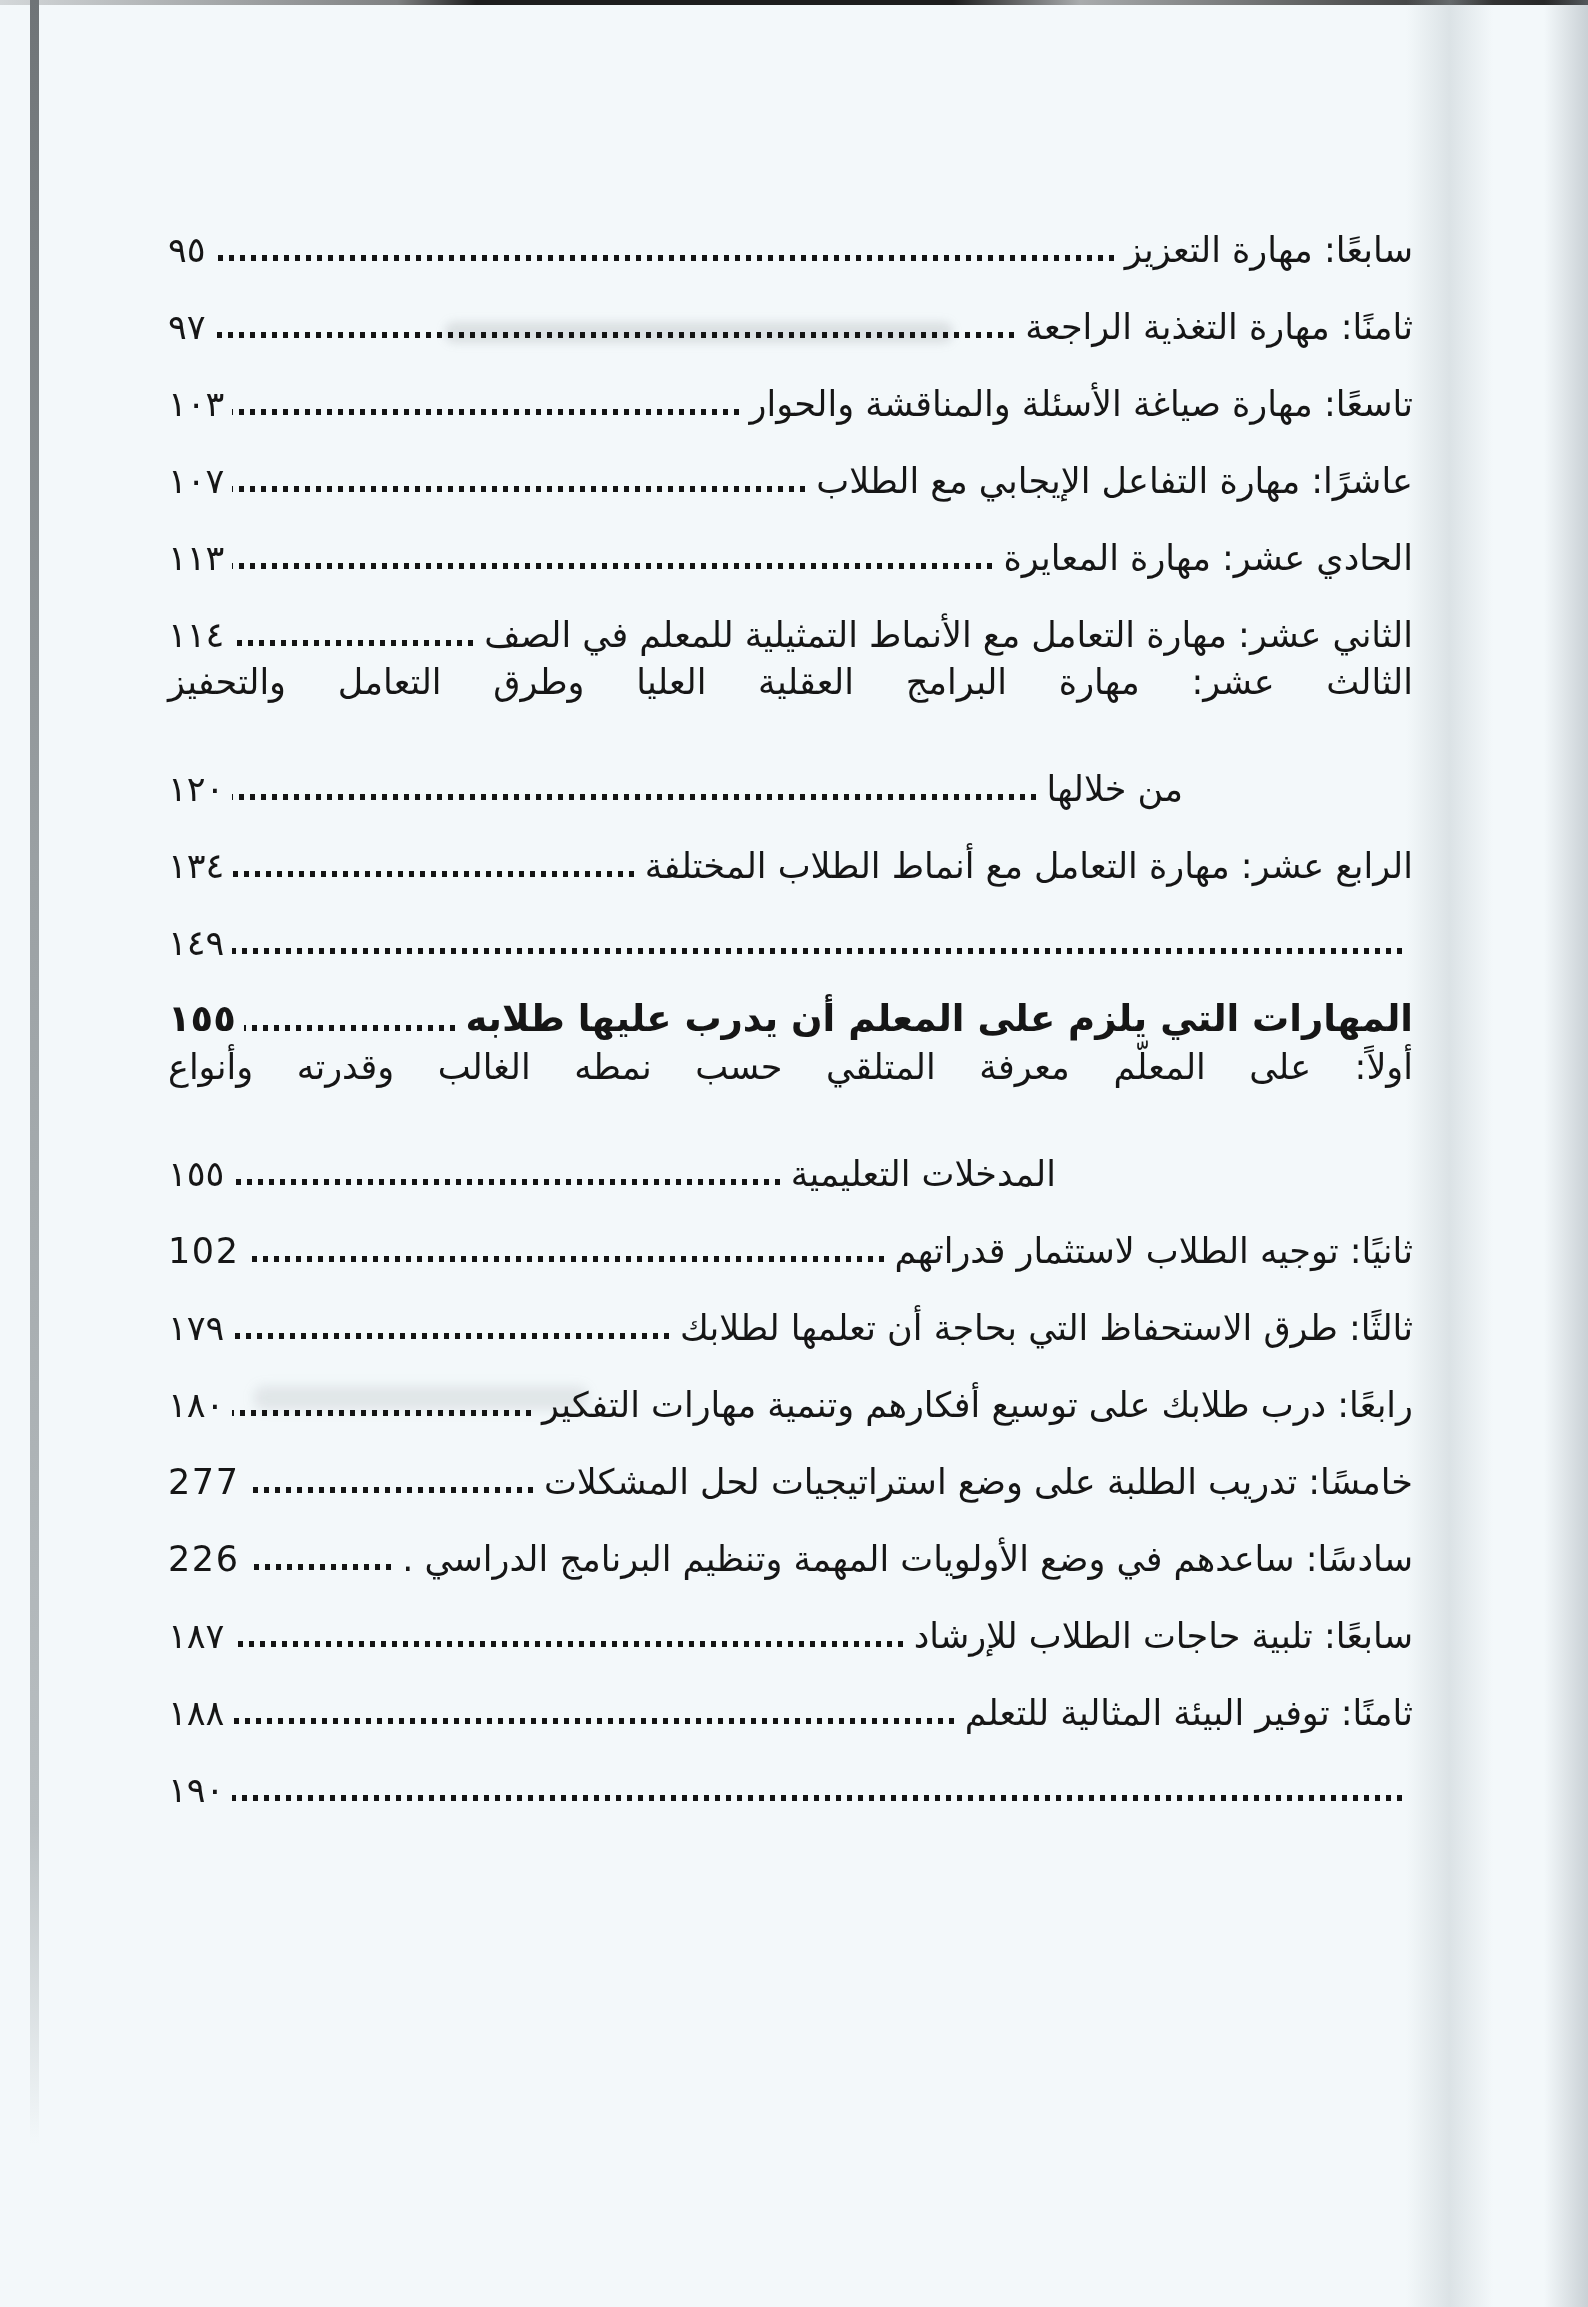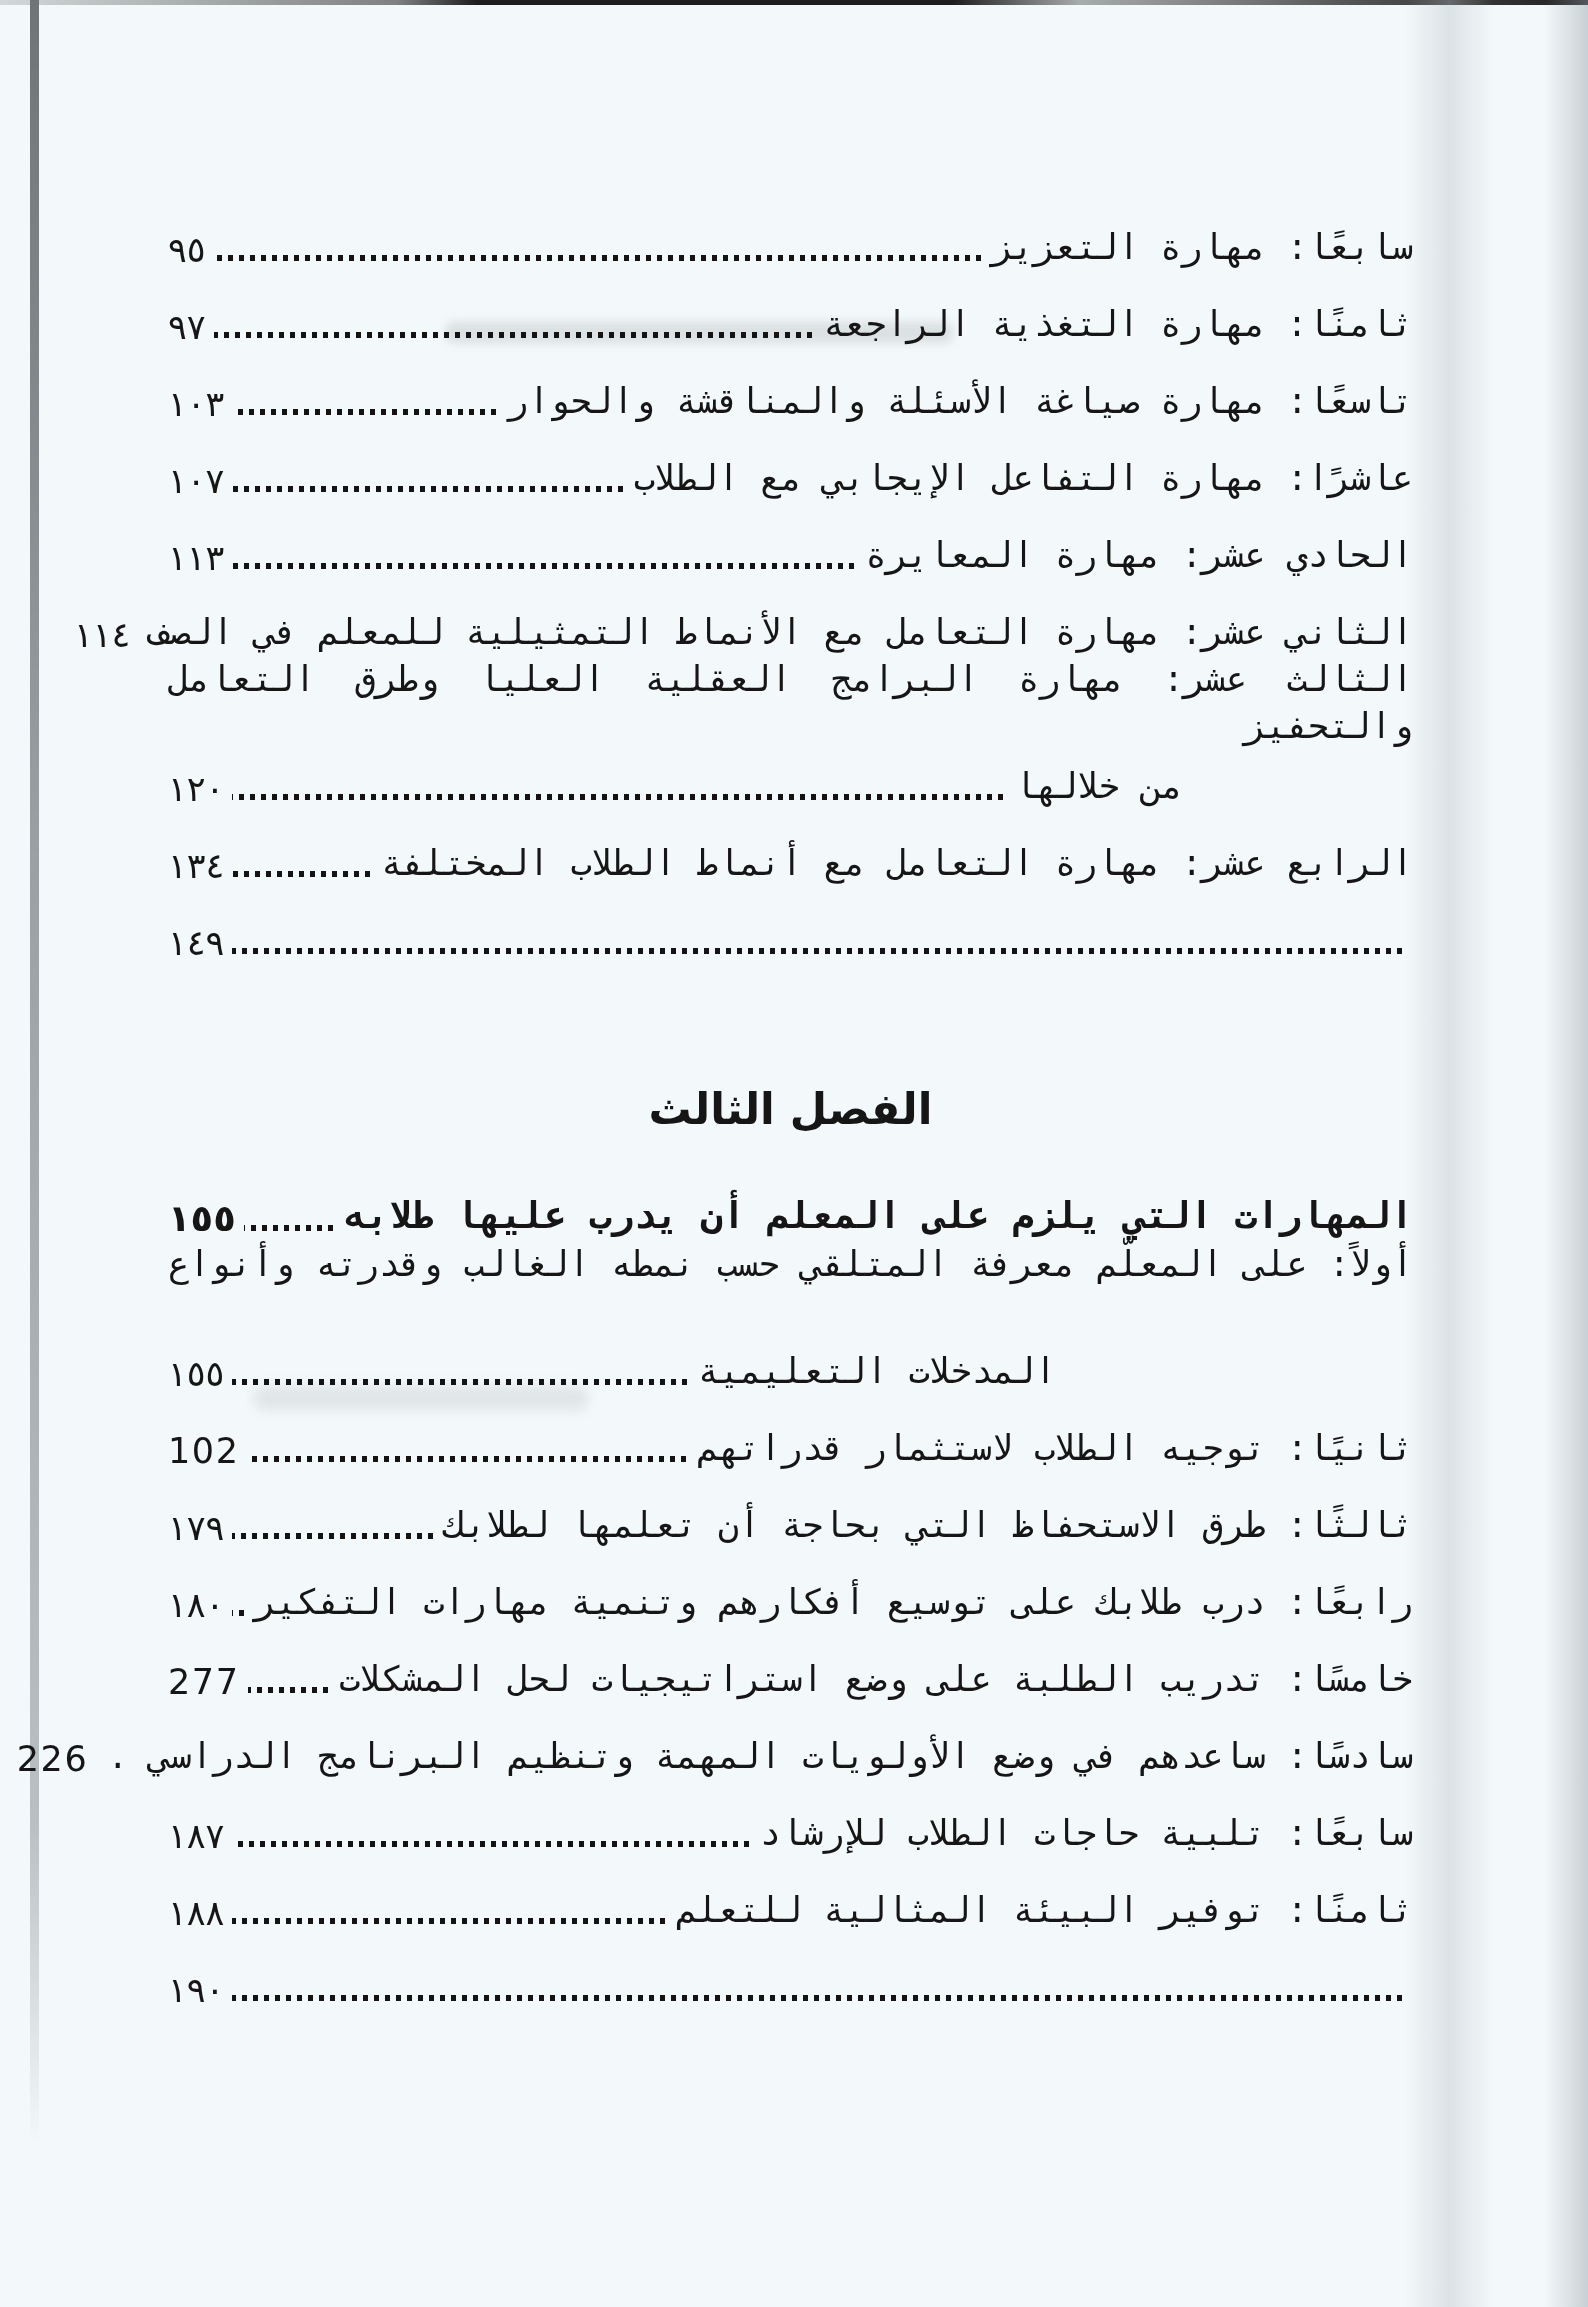--- a/index.html
+++ b/index.html
@@ -41,21 +41,21 @@
   .toc{
     position:absolute;top:197px;right:175px;left:168px;
     direction:rtl;
   }
   .row{
     display:flex;align-items:flex-end;
     height:77px;
     font-size:35px;line-height:1.35;
     white-space:nowrap;
   }
-  .entry-text{white-space:nowrap;font-family:Liberation Mono, monospace;}
+  .entry-text{white-space:nowrap;}
   .leader{
     flex:1 1 auto;min-width:0;height:6.4px;
     margin:0 11px 12.7px 8px;
     background-image:repeating-linear-gradient(to left,#141414 0 4.8px,transparent 4.8px 11px);
     background-repeat:repeat-x;background-position:left bottom;background-size:auto 6.4px;
   }
   .page-num{letter-spacing:1.6px;text-align:center;}
   .row.justified{display:block;}
   .row.justified .entry-text{
     display:block;width:100%;white-space:normal;
@@ -134,21 +134,20 @@
     <span class="entry-text">الرابع عشر: مهارة التعامل مع أنماط الطلاب المختلفة</span>
     <span class="leader"></span>
     <span class="page-num">١٣٤</span>
   </div>
 
   <div class="row">
     <span class="leader"></span>
     <span class="page-num">١٤٩</span>
   </div>
 
-  <div class="chapter-heading">الفصل الثالث</div>
 
   <div class="row bold">
     <span class="entry-text">المهارات التي يلزم على المعلم أن يدرب عليها طلابه</span>
     <span class="leader"></span>
     <span class="page-num">١٥٥</span>
   </div>
 
   <div class="row justified">
     <span class="entry-text">أولاً: على المعلّم معرفة المتلقي حسب نمطه الغالب وقدرته وأنواع</span>
   </div>

